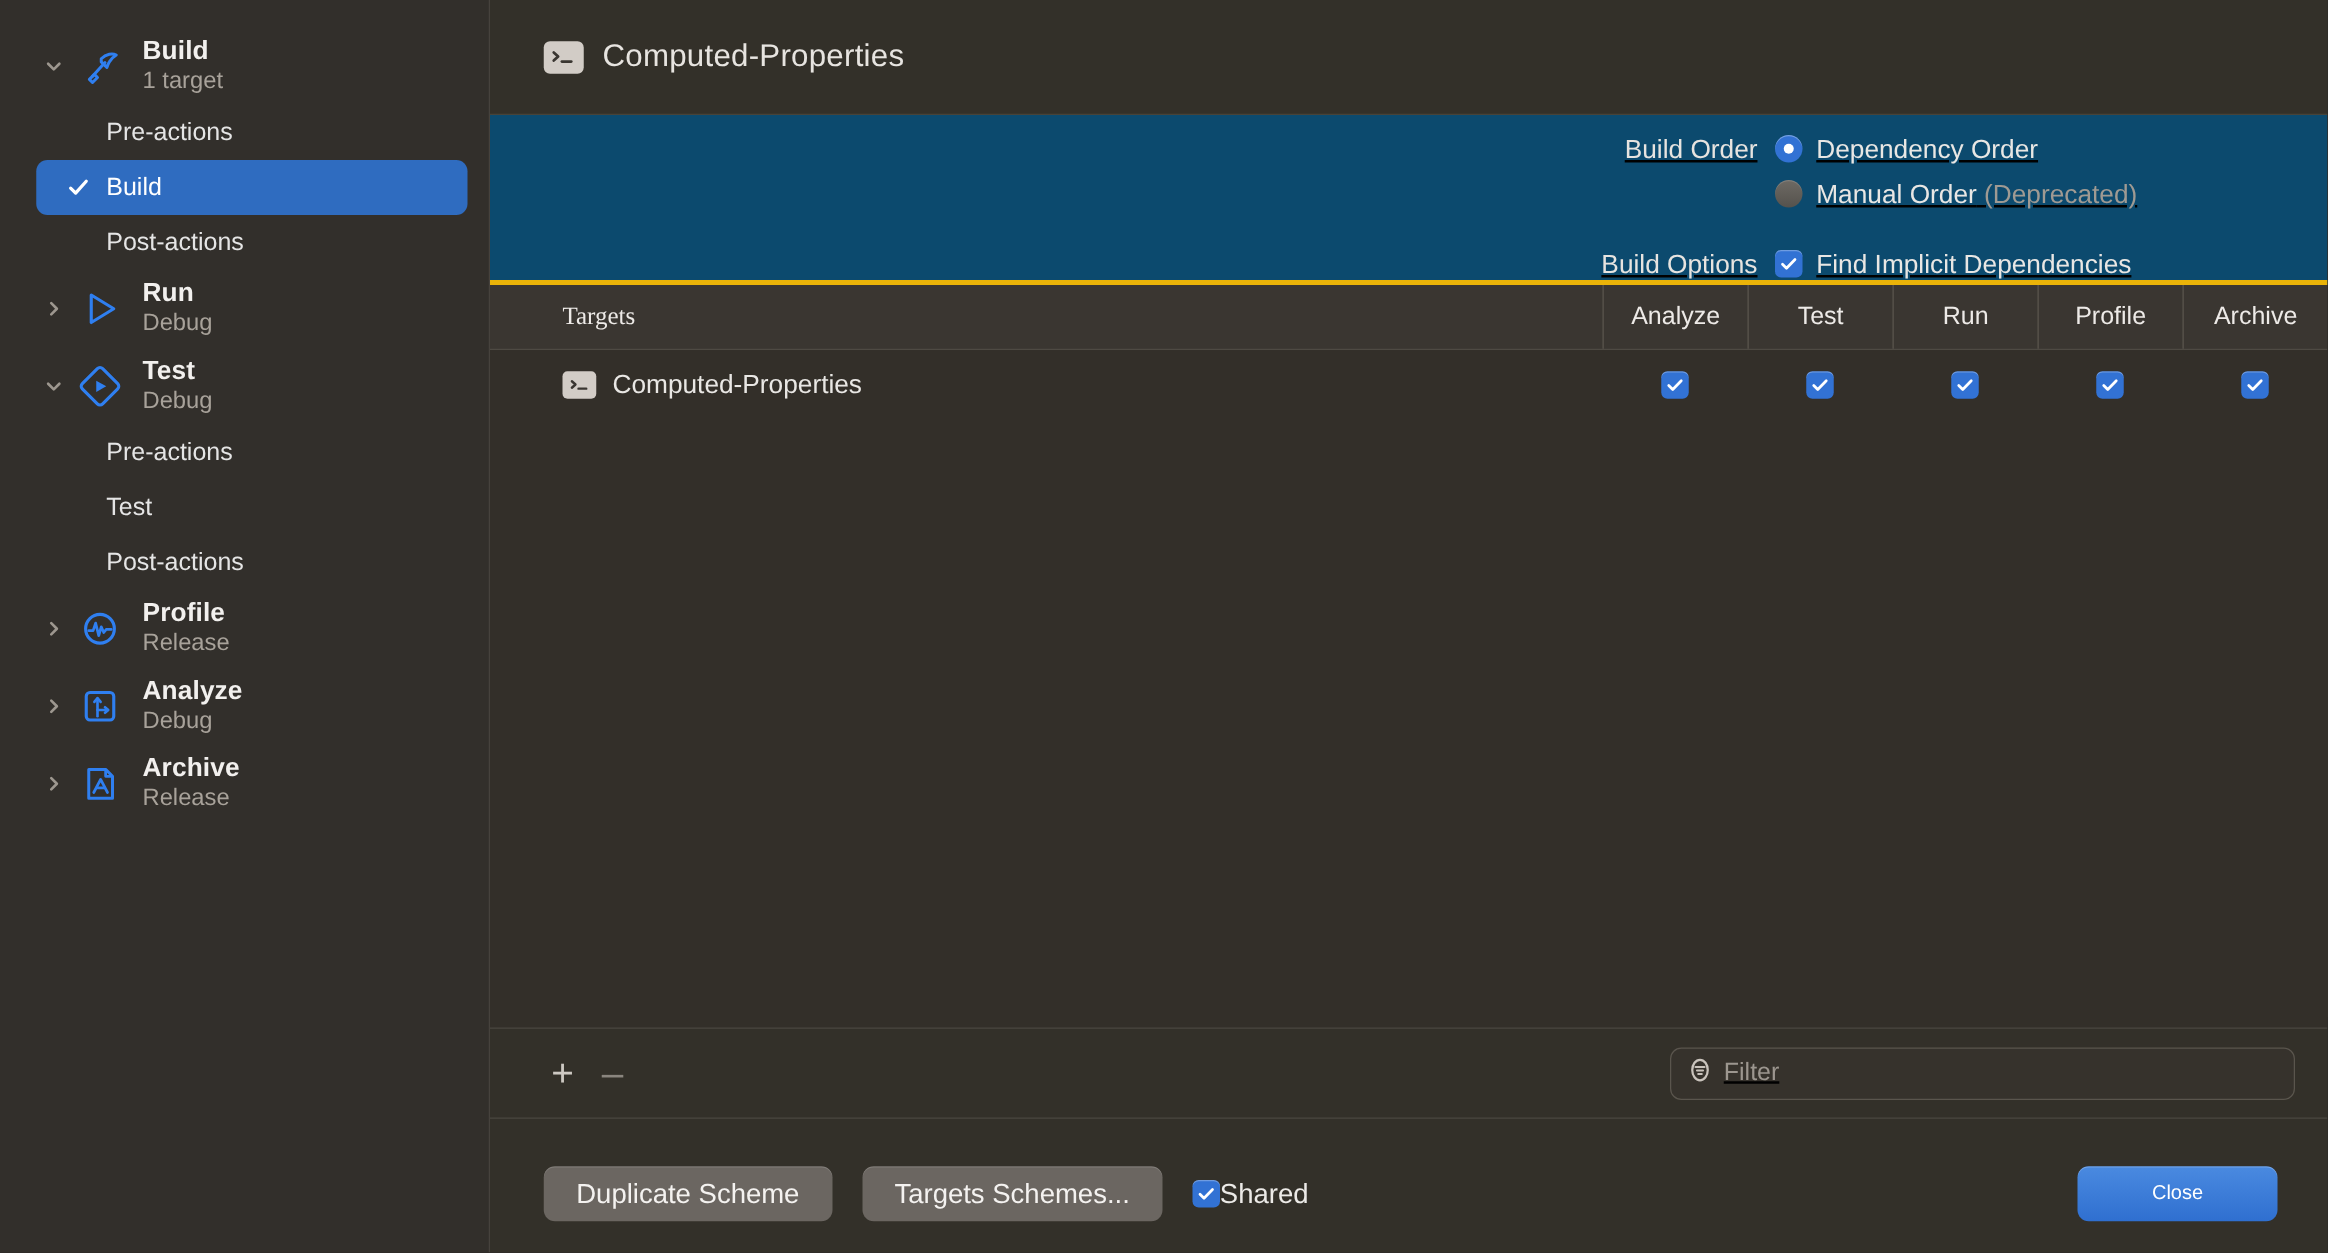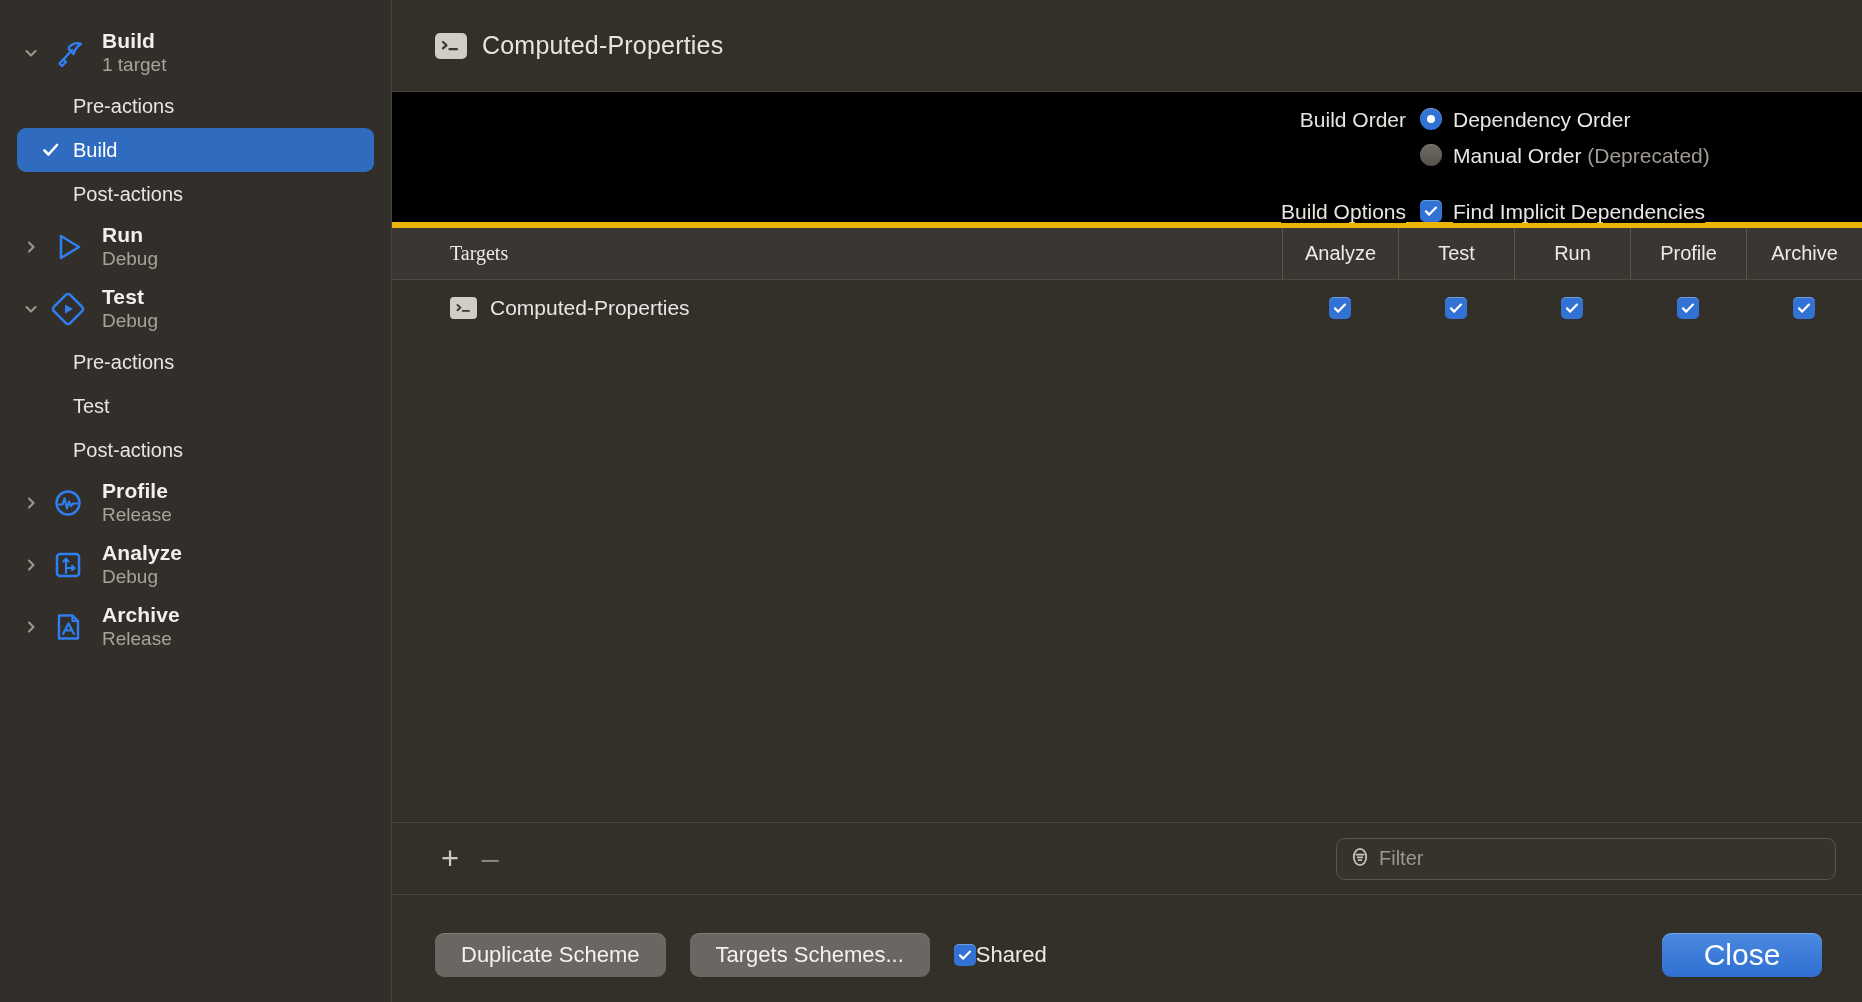--- a/index.html
+++ b/index.html
@@ -14,21 +14,21 @@
 
   
   .sidebar {
     width: 392px; height: 1002px;
     background: #322f2b;
     border-right: 1px solid #46423d;
     padding-top: 22px;
     flex: 0 0 392px;
     position: relative;
   }
-  .grp { position: relative; }
+  .grp { position: relative; margin-left: 12px; }
   .grp-row {
     display: flex; align-items: center;
     height: 62px;
     padding-left: 18px;
     position: relative;
   }
   .disclose {
     width: 26px; height: 26px;
     display: flex; align-items: center; justify-content: center;
     color: #9d978f;
@@ -84,22 +84,22 @@
     width: 32px; height: 26px; border-radius: 5px;
     background: #d2ccc6;
     flex: 0 0 32px;
     display: flex; align-items: center; justify-content: center;
     margin-right: 15px;
   }
   .title-text { font-size: 25px; color: #e7e4e0; letter-spacing: .2px; }
 
   .options {
     flex: 0 0 136px; height: 136px;
-    background: #000000;
-    border-bottom: 6px solid #eab308;
+    background: #0c4a6e;
+    border-bottom: 4px solid #eab308;
     padding-top: 10px;
     text-decoration: underline;
   }
   .opt-row { display: flex; align-items: center; height: 36px; }
   .opt-label {
     width: 1028px; text-align: right;
     font-size: 21px; color: #e7e4e0;
     padding-right: 14px;
     flex: 0 0 1028px;
   }
@@ -184,20 +184,21 @@
   .pm-btn.dim { color: #8a857e; }
   .filter-wrap { margin-left: auto; }
   .filter {
     width: 500px; height: 42px;
     border: 1px solid #5a554d;
     border-radius: 9px;
     background: #36322c;
     display: flex; align-items: center;
     padding: 16px 12px;
     gap: 8px;
+    text-decoration: underline;
   }
   .filter .ph { font-size: 20px; color: #9c968f; }
 
   .footer {
     flex: 0 0 108px; height: 108px;
     background: #333029;
     border-top: 1px solid #4b4740;
     display: flex; align-items: center;
     padding: 13px 40px 0 43px;
     gap: 24px;
@@ -213,21 +214,21 @@
   }
   .shared { display: flex; align-items: center; }
   .shared .lbl { font-size: 22px; color: #eceae7; }
   .btn-primary {
     margin-left: auto;
     height: 44px; min-width: 160px;
     border-radius: 9px;
     background: linear-gradient(#4a8ae0, #2f6fd0);
     box-shadow: inset 0 1px 0 rgba(255,255,255,.22);
     display: flex; align-items: center; justify-content: center;
-    font-size: 30px; color: #ffffff;
+    font-size: 16px; color: #ffffff;
     padding: 0 24px;
   }
 </style>
 </head>
 <body>
 
 <div class="window">
 
   <div class="sidebar">
 

